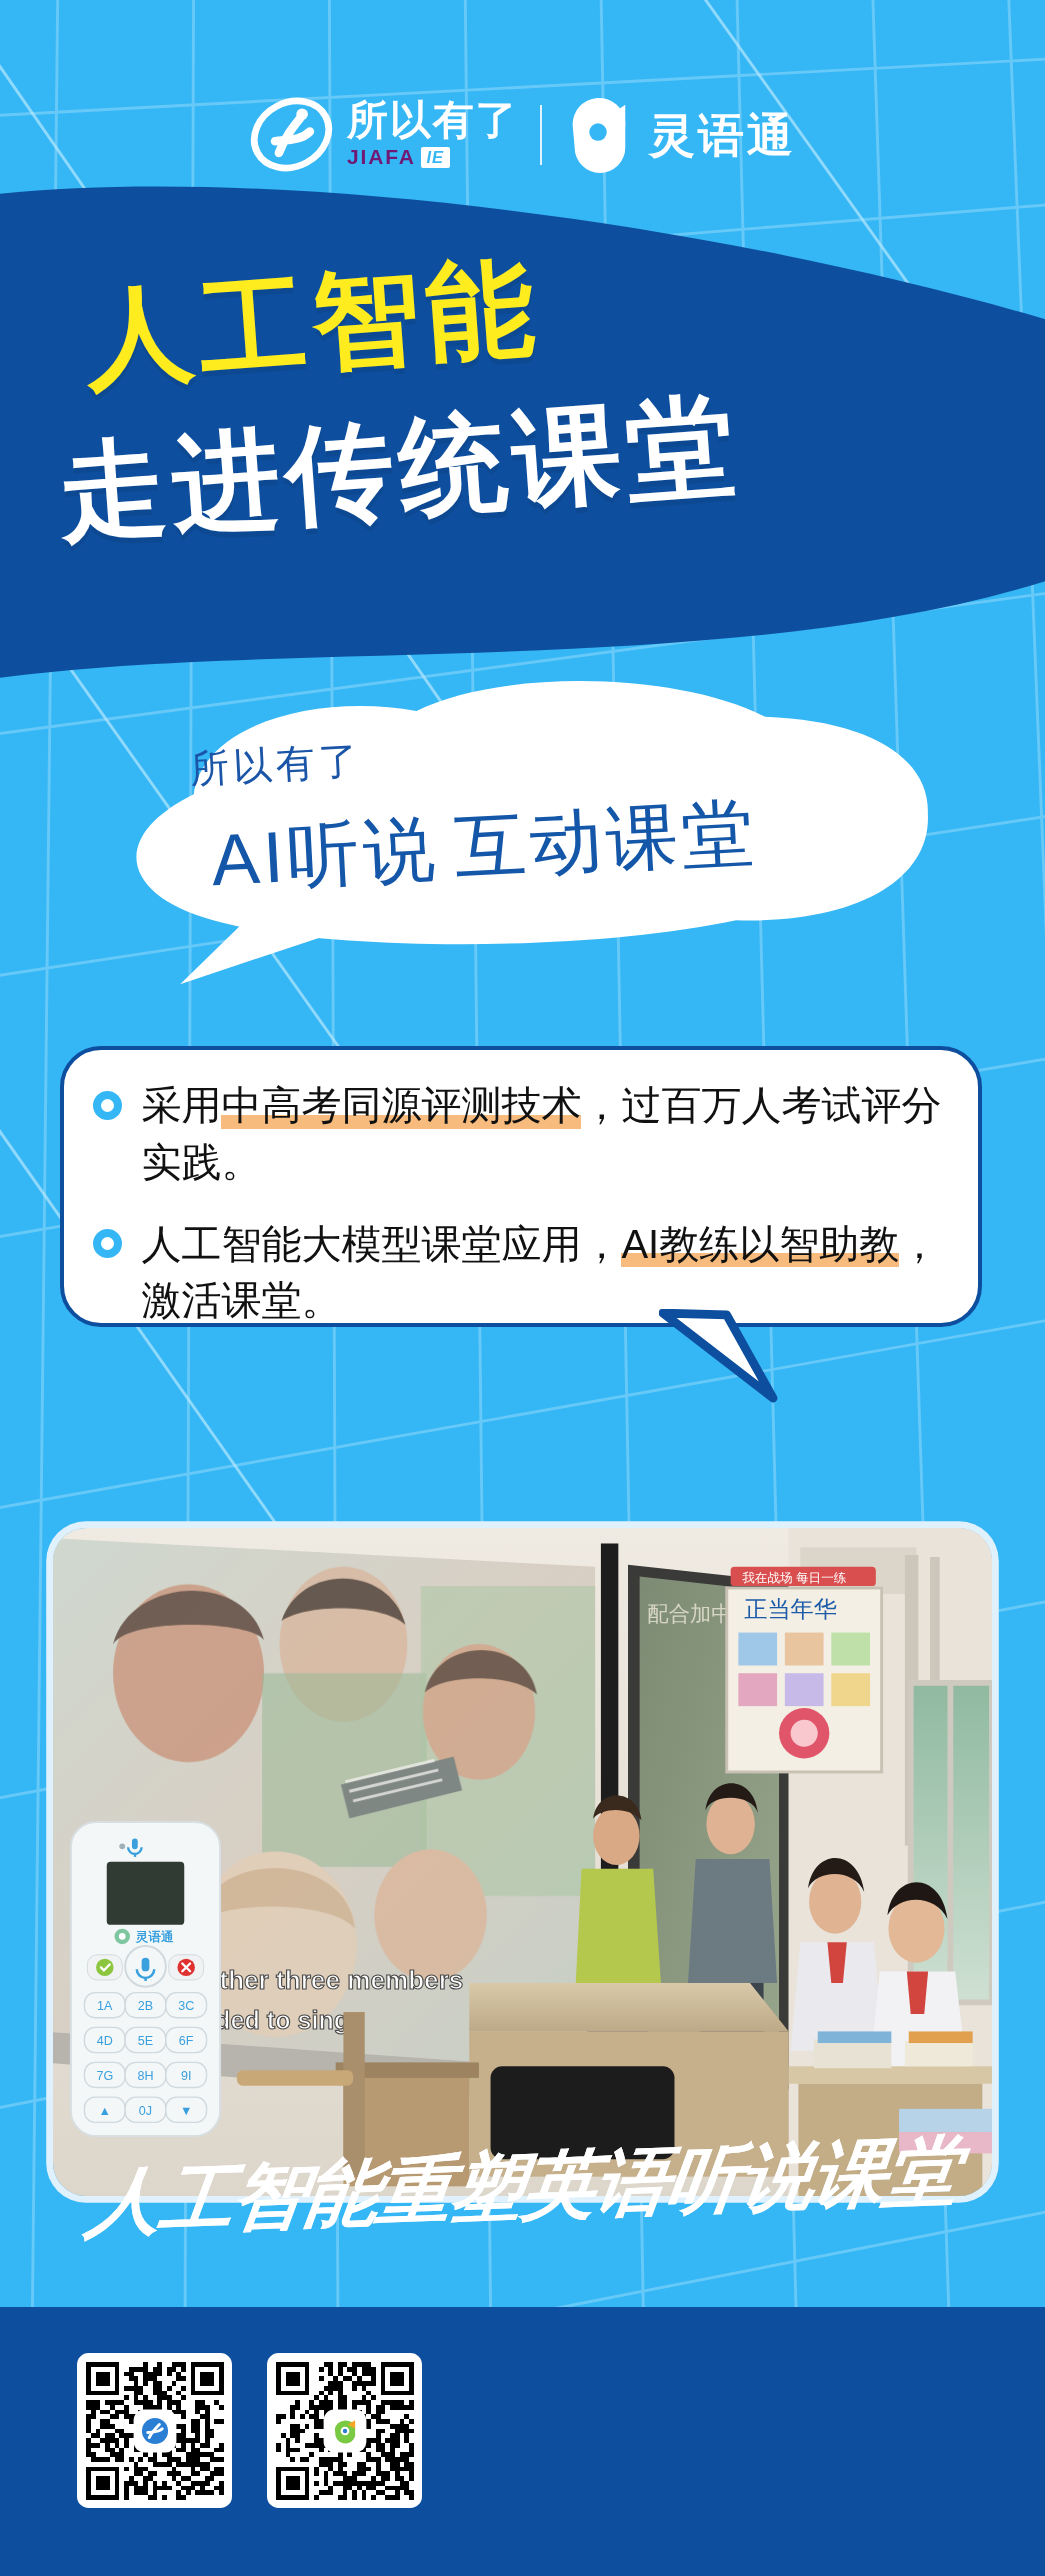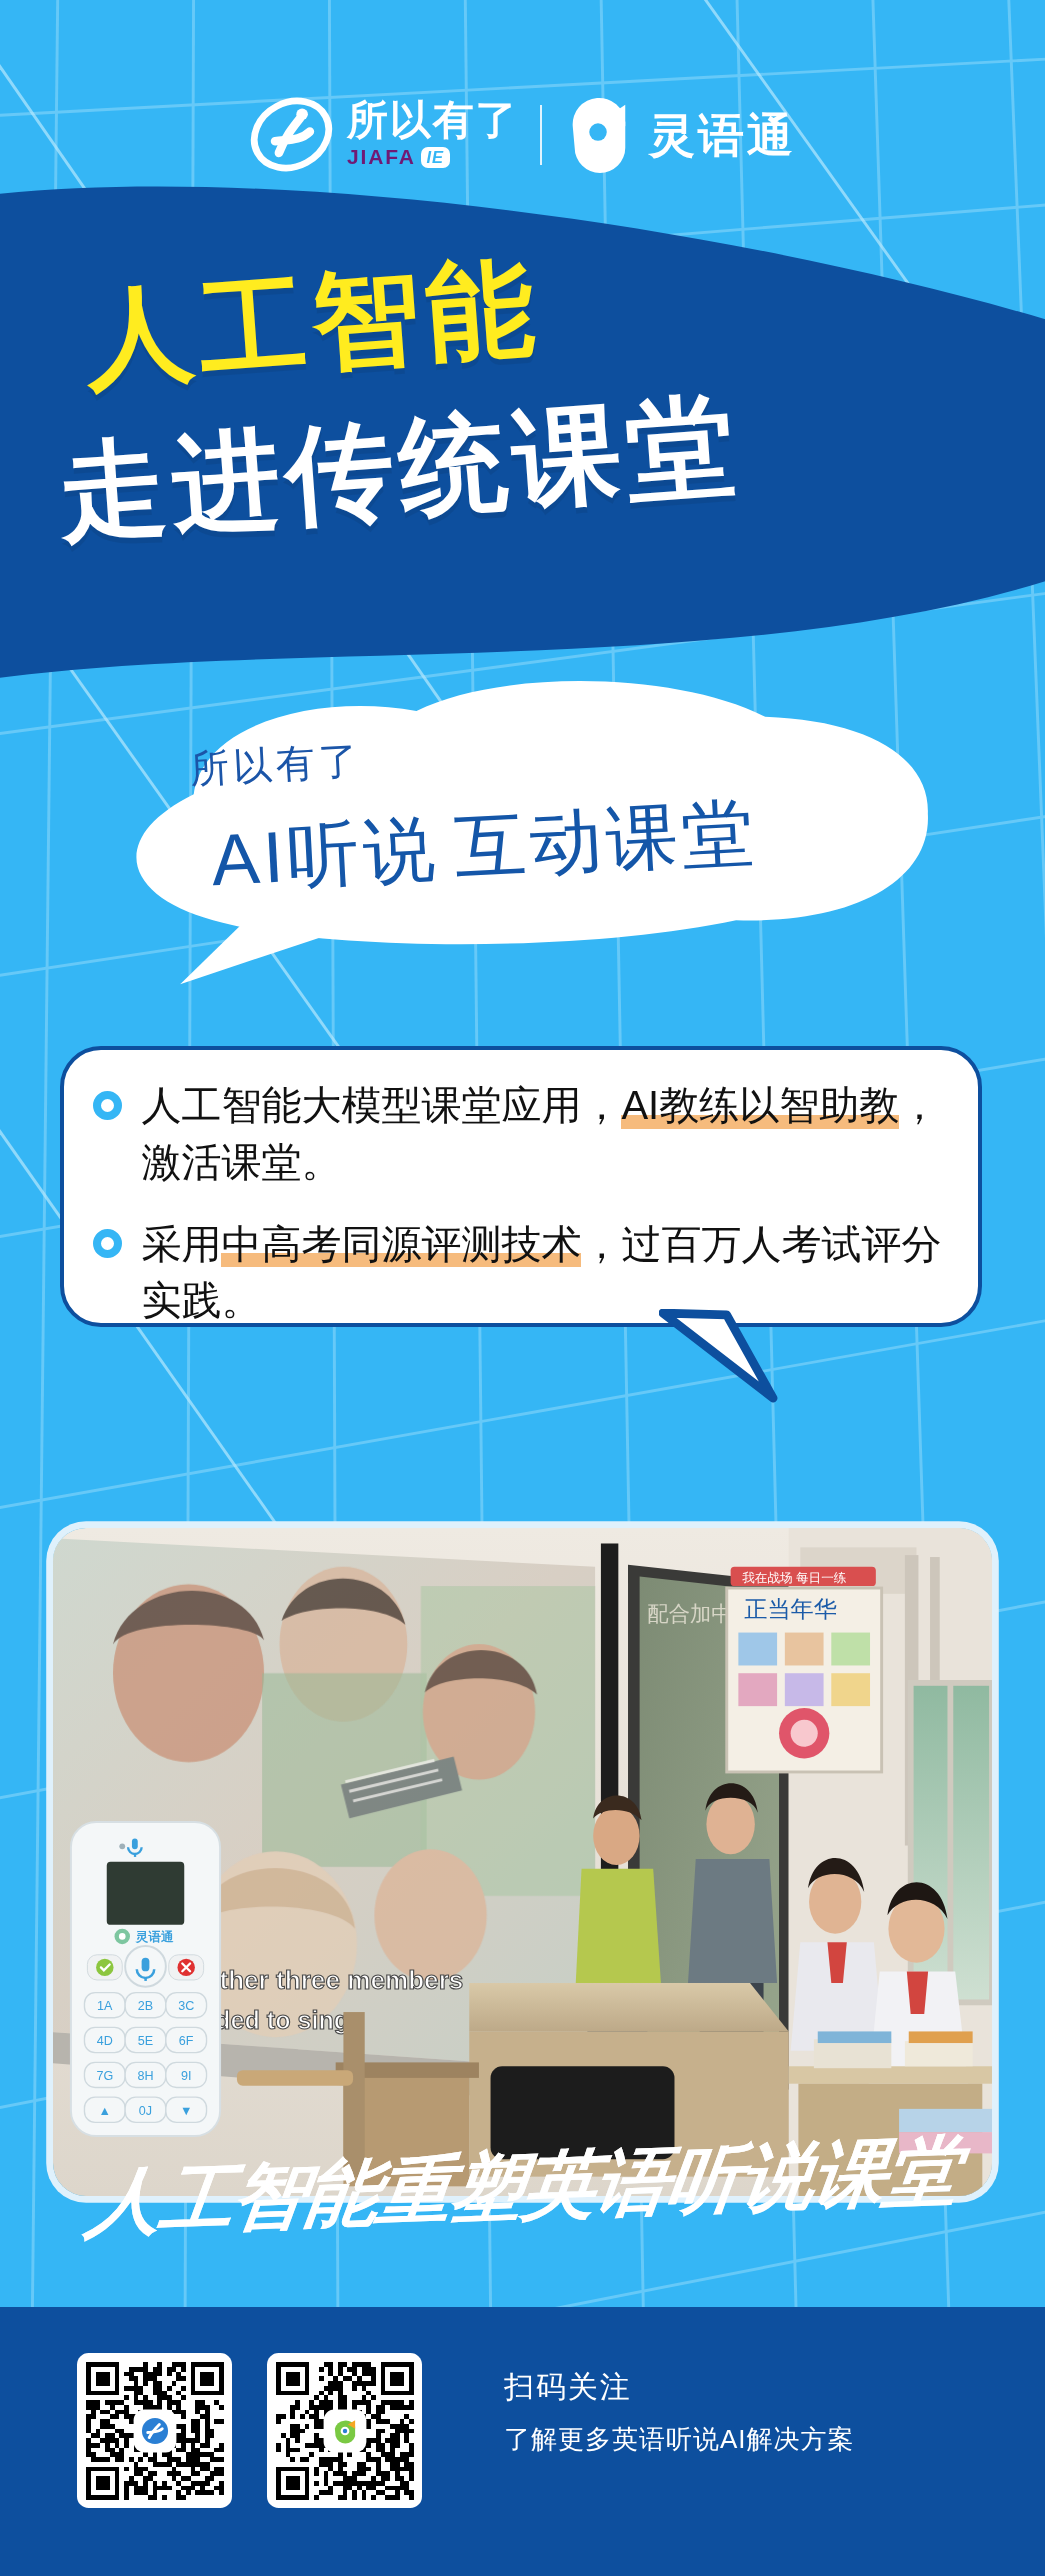--- a/index.html
+++ b/index.html
@@ -18,21 +18,21 @@
   .logo-bar{
     position:absolute; top:81px; left:0; width:1046px; height:107px;
     display:flex; align-items:center; justify-content:center; gap:21px; z-index:6;
   }
   .logo-mark-wrap{ display:flex; align-items:center; gap:13.6px; }
   .jf-text{ display:flex; flex-direction:column; align-items:flex-start; }
   .jf-cn{ color:#fff; font-size:41px; font-weight:700; letter-spacing:1.9px; line-height:1; }
   .jf-en{ display:flex; align-items:center; gap:4.8px; margin-top:4.8px; }
   .jf-en-txt{ color:#701a75; font-size:21px; font-weight:700; letter-spacing:1.9px;}
   .jf-en-box{ background:#fff; color:#35b6f5; font-size:16.5px; font-weight:700; font-style:italic;
-              padding:1px 5.8px; border-radius:7px; letter-spacing:1px;}
+              padding:1px 5.8px; border-radius:2px; letter-spacing:1px;}
   .divider-v{ width:2.9px; height:60px; background:#fff; opacity:.85; }
   .ly-text{ color:#fff; font-size:46px; font-weight:700; letter-spacing:2.9px; line-height:1; }
 
   
   #headline-band{ position:absolute; top:0; left:0; width:1046px; height:765px; z-index:3; }
   .headline-wrap{ position:absolute; z-index:5; top:232px; left:0; width:1046px; height:416px; }
   .hl-line{
     position:absolute; white-space:nowrap;
     font-weight:900; letter-spacing:5.8px;
     text-shadow:0 5.8px 0 rgba(0,0,0,.07);
@@ -203,25 +203,25 @@
 </div>
 
 <div id="bullet-card"></div>
 <svg id="bullet-tail" width="145" height="126" viewBox="0 0 150 130">
   <path d="M4 4 L118 92 L70 6 Z" fill="#fff" stroke="#0d4f9e" stroke-width="9" stroke-linejoin="round"></path>
 </svg>
 
 <div class="bullets">
   <div class="bullet-row">
     <div class="bullet-dot"></div>
-    <div class="bullet-text"><span>人工智能大模型课堂应用，</span><span class="hl-orange">AI教练以智助教</span><span>，激活课堂。</span></div>
+    <div class="bullet-text"><span>采用</span><span class="hl-orange">中高考同源评测技术</span><span>，过百万人考试评分实践。</span></div>
   </div>
   <div class="bullet-row">
     <div class="bullet-dot"></div>
-    <div class="bullet-text"><span>采用</span><span class="hl-orange">中高考同源评测技术</span><span>，过百万人考试评分实践。</span></div>
+    <div class="bullet-text"><span>人工智能大模型课堂应用，</span><span class="hl-orange">AI教练以智助教</span><span>，激活课堂。</span></div>
   </div>
 </div>
 
 <div id="photo-card">
   <svg id="photo-svg" viewBox="0 0 970 690" preserveAspectRatio="none">
     <defs>
       <linearGradient id="wallg" x1="0" y1="0" x2="0" y2="1">
         <stop offset="0" stop-color="#efeae2"></stop>
           <stop offset="1" stop-color="#ddd6cb"></stop>
       </linearGradient>
@@ -1087,18 +1087,14 @@
       <div class="qr-logo">
         <svg width="29" height="29" viewBox="0 0 40 40">
           <path d="M6 17 A15 15 0 0 1 34 14 L34 27 A14 14 0 0 1 7 27 Z" fill="#7ac943"></path>
           <path d="M34 5 L34 17 L24 11 Z" fill="#f5a623"></path>
           <circle cx="20" cy="20" r="6" fill="#fff"></circle>
           <circle cx="20" cy="20" r="3" fill="#2a7fd4"></circle>
         </svg>
       </div>
     </div>
   </div>
-  <div class="footer-txt">
-    <div class="l1">扫码关注</div>
-    <div class="l2">了解更多英语听说AI解决方案</div>
-  </div>
 </div>
 
 
 </body></html>

